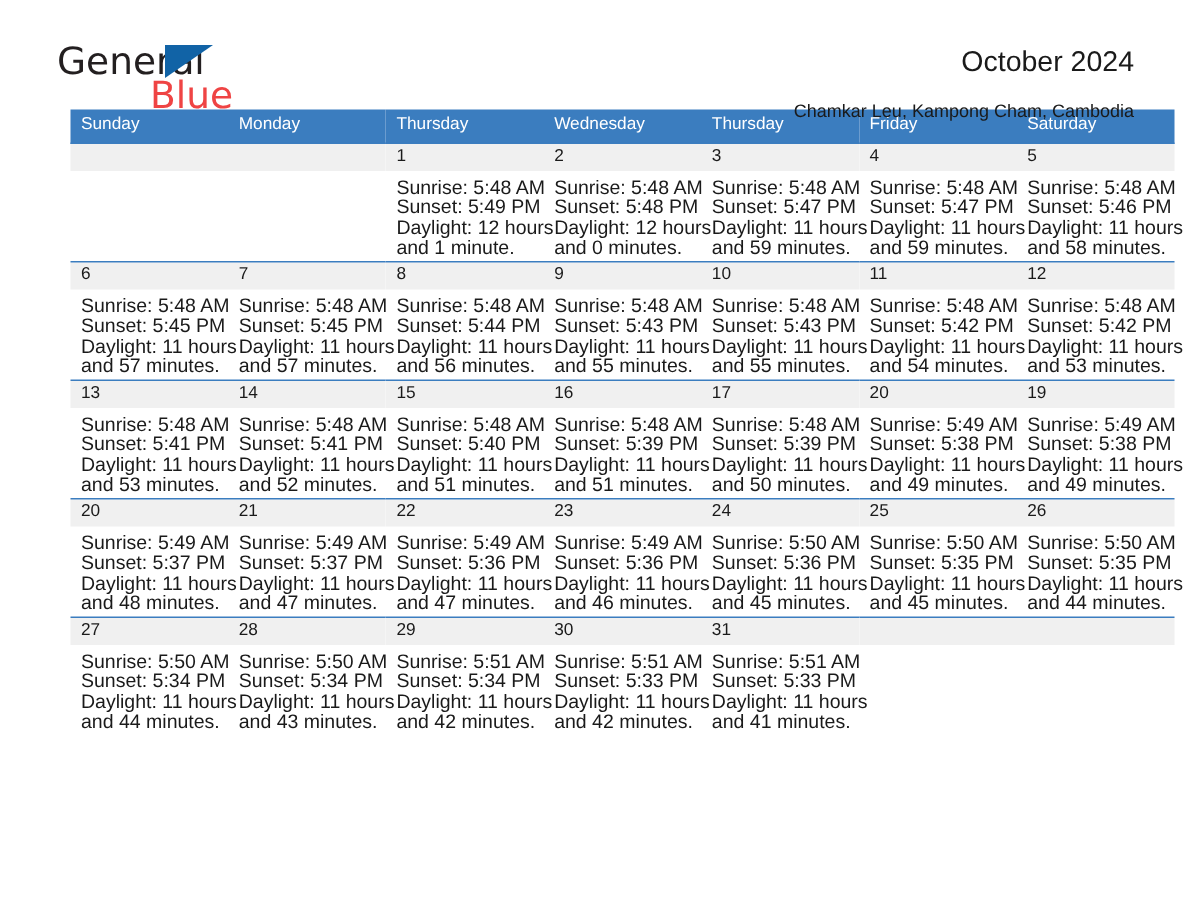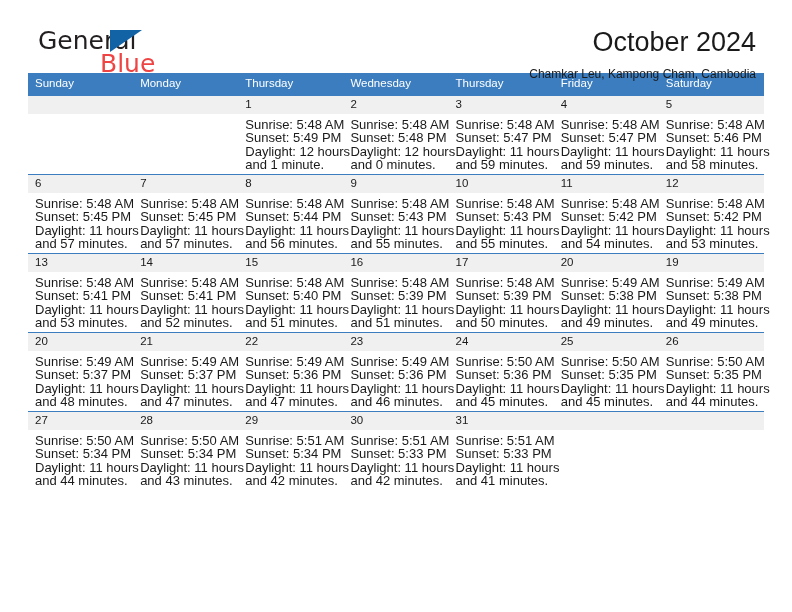--- a/index.html
+++ b/index.html
@@ -62,38 +62,39 @@
     font-family: "DejaVu Sans", sans-serif;
     line-height: 26px;
   }
   .title-block {
     position: absolute;
     right: 8px;
     top: 26px;
     text-align: right;
   }
   .cal-title {
-    font-size: 27px;
+    font-size: 19px;
     color: #1a1a1a;
     line-height: 32px;
     white-space: nowrap;
   }
   .cal-subtitle {
     margin-top: 8px;
     font-size: 12px;
     color: #1a1a1a;
     line-height: 17px;
     white-space: nowrap;
   }
 
   
   .calendar {
     width: 736px;
     border-collapse: collapse;
     table-layout: fixed;
+    margin-left: 19px;
   }
   .calendar col { width: 105.14px; }
 
   thead th {
     background: #3b7dbf;
     color: #ffffff;
     font-size: 11.5px;
     font-weight: normal;
     text-align: left;
     padding: 4px 0 5px 7px;

